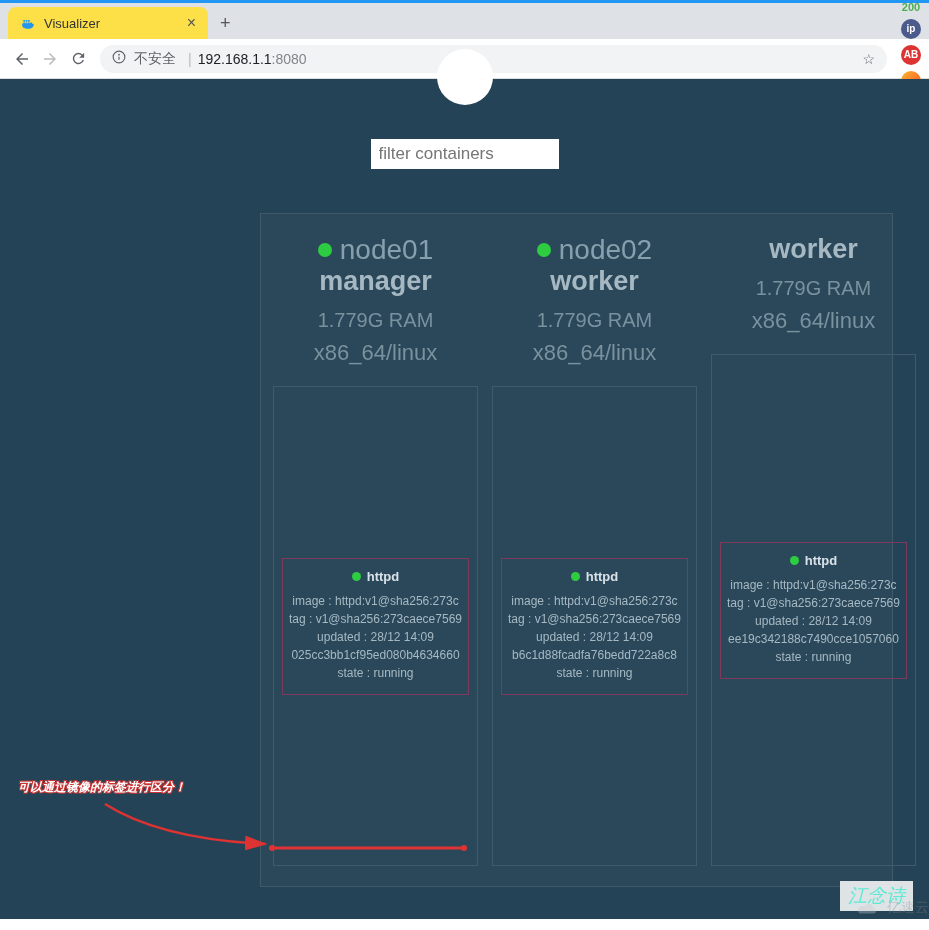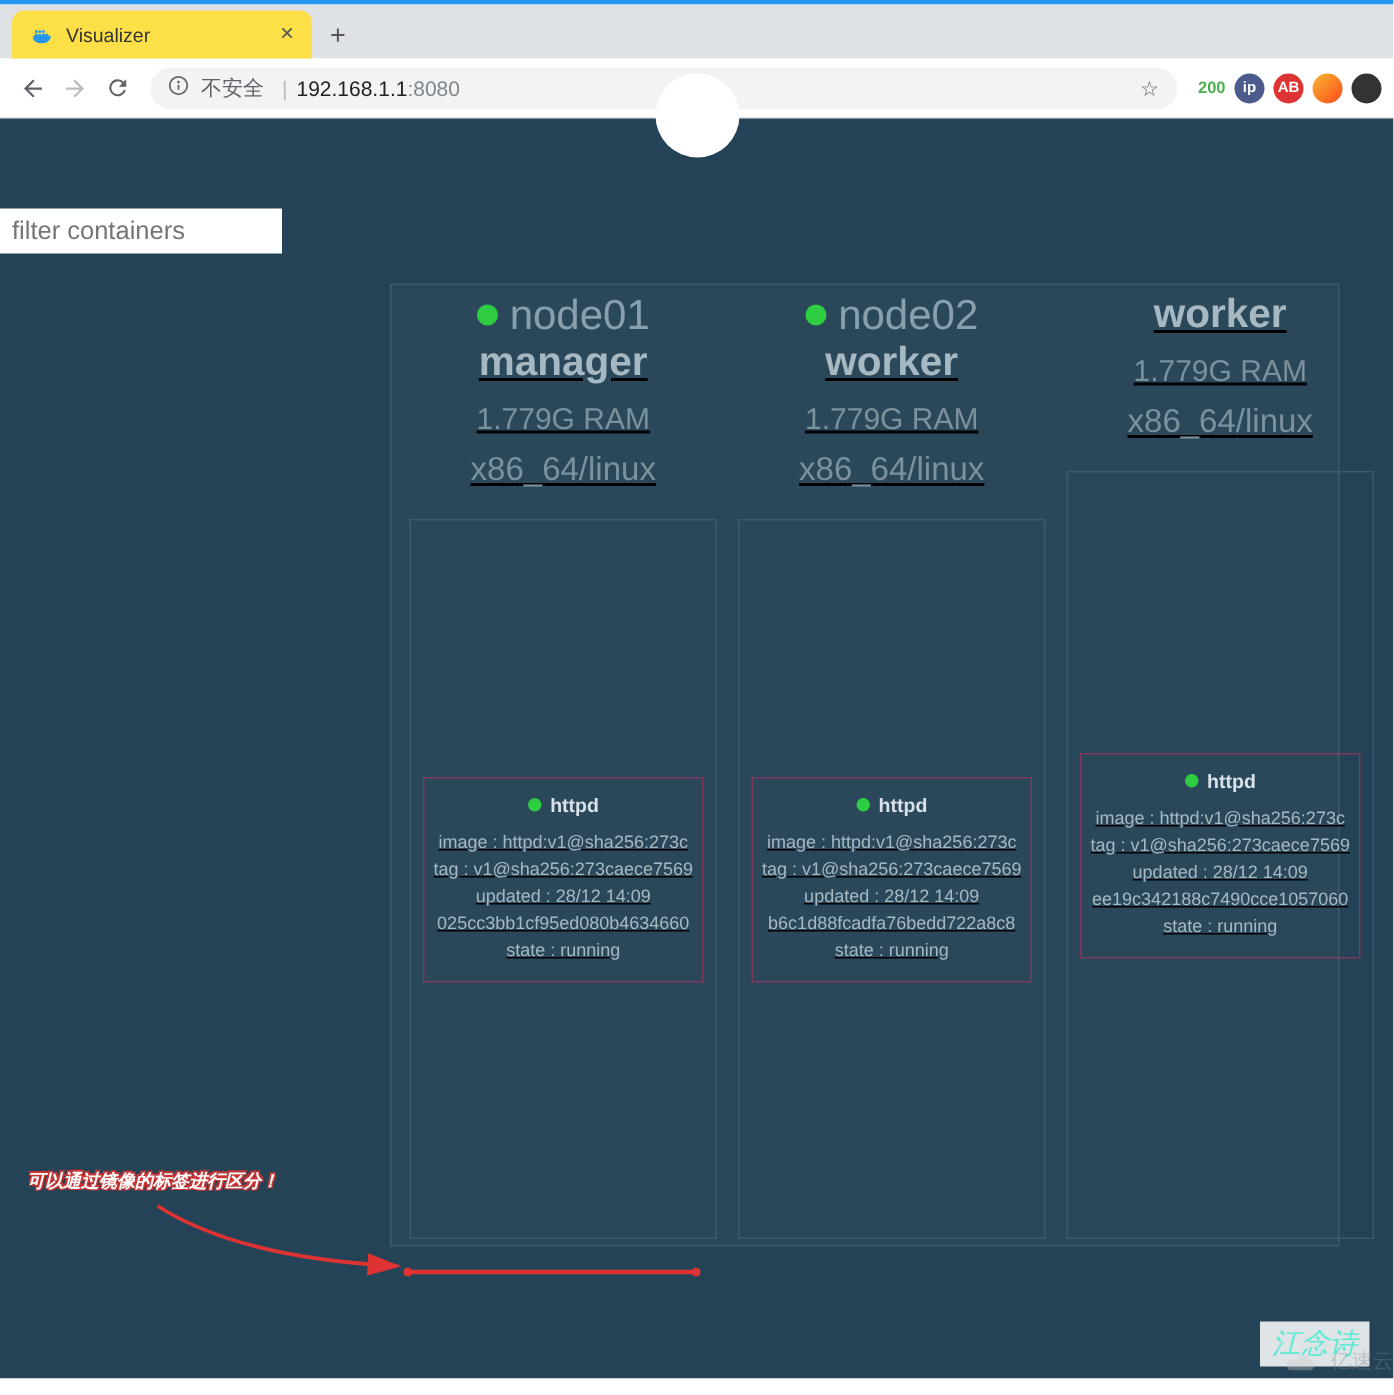--- a/index.html
+++ b/index.html
@@ -16,31 +16,31 @@
     .nav-bar { background: #fff; height: 40px; display: flex; align-items: center; padding: 0 8px; border-bottom: 1px solid #ddd; }
     .nav-btn { width: 28px; height: 28px; display: flex; align-items: center; justify-content: center; color: #5f6368; cursor: pointer; border-radius: 50%; }
     .nav-btn.disabled { color: #bbb; }
     .url-bar { flex: 1; height: 28px; background: #f1f3f4; border-radius: 14px; display: flex; align-items: center; padding: 0 12px; margin: 0 8px; font-size: 14px; color: #333; }
     .url-info-icon { margin-right: 8px; color:#5f6368; }
     .url-insecure { color: #5f6368; margin-right: 6px; }
     .url-sep { color: #bbb; margin: 0 6px; }
     .url-host { color: #202124; }
     .url-port { color: #80868b; }
     .url-star { margin-left: auto; color: #5f6368; cursor: pointer; }
-    .ext-icons { display: flex; align-items: center; gap: 6px; padding-left: 6px; }
+    .ext-icons { display: flex; align-items: center; gap: 6px; padding-left: 6px; flex-direction: column; }
     .ext-badge { width: 20px; height: 20px; border-radius: 50%; display:flex; align-items:center; justify-content:center; font-size:10px; color:#fff; font-weight:bold;}
     .ext-200 { color: #4caf50; font-size:11px; font-weight:bold; }
     
     .viz-body { background: #254356; min-height: 840px; position: relative; padding-top: 40px; }
     .viz-logo { width: 56px; height: 56px; background: #fff; border-radius: 50%; position: absolute; top: -30px; left: 50%; transform: translateX(-50%); }
     
-    .filter-wrap { display: flex; justify-content: flex-start; margin-bottom: 20px; margin-top: 20px;}
+    .filter-wrap { display: flex; justify-content: center; margin-bottom: 44px; margin-top: 20px;}
     .filter-input { width: 188px; height: 30px; border: none; padding: 0 8px; font-size: 17px; font-family: inherit; }
     
-    .nodes-container { background: rgba(255,255,255,0.03); border: 1px solid rgba(255,255,255,0.1); margin: 0 36px 0 260px; padding: 4px 12px; display: flex; gap: 14px; text-decoration: underline; }
+    .nodes-container { background: rgba(255,255,255,0.03); border: 1px solid rgba(255,255,255,0.1); margin: 0 36px 0 260px; padding: 20px 12px; display: flex; gap: 14px; }
     
     .node-col { flex: 1; display: flex; flex-direction: column; }
     .node-header { text-align: center; margin-bottom: 20px; }
     .node-name { font-size: 28px; color: #88a0ad; display: inline-flex; align-items: center; gap: 8px; }
     .node-role { font-size: 27px; color: #a6b9c3; font-weight: 600; }
     .node-ram { font-size: 20px; color: #7a919e; margin-top: 12px; }
     .node-arch { font-size: 22px; color: #7a919e; margin-top: 8px; }
     .status-dot { width: 14px; height: 14px; border-radius: 50%; background: #2ecc40; display: inline-block; }
     .status-dot.sm { width: 9px; height: 9px; }
     

